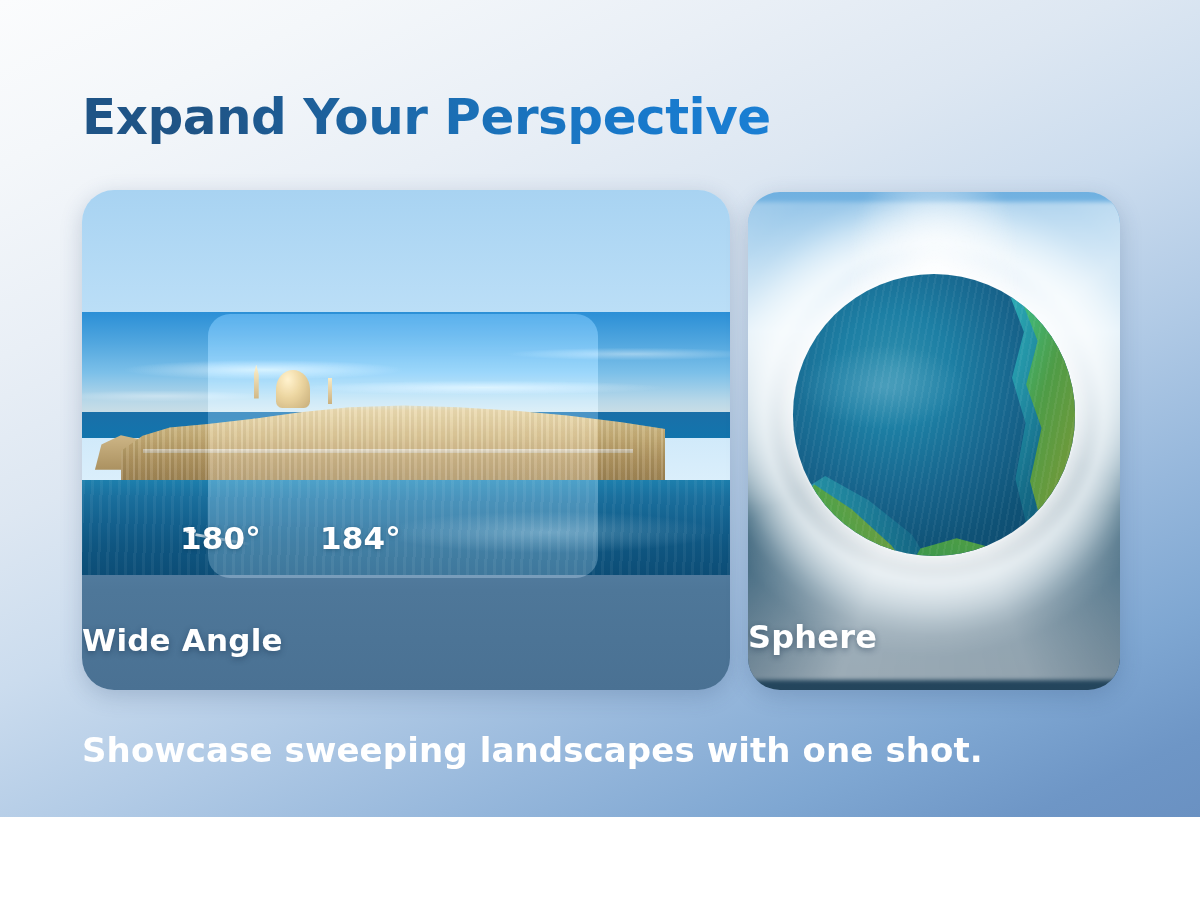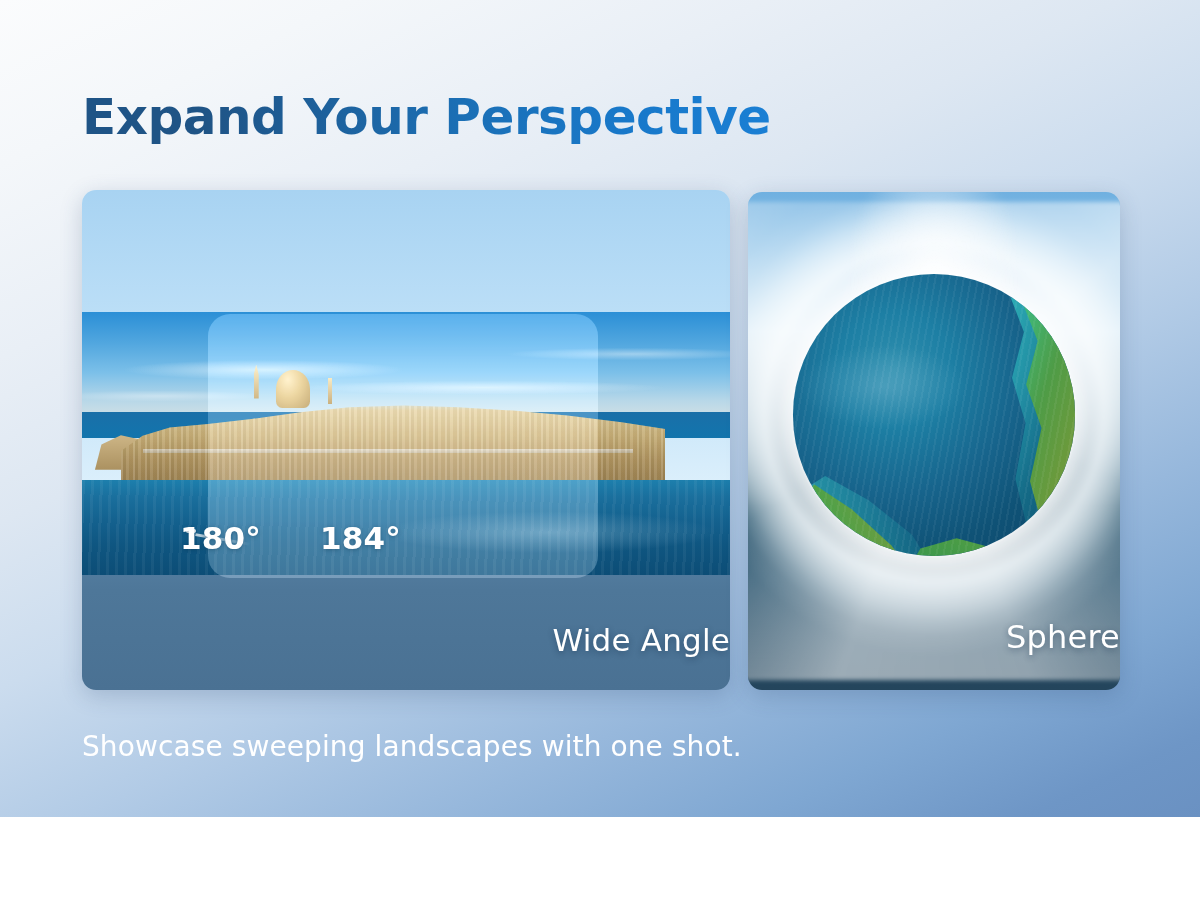--- a/index.html
+++ b/index.html
@@ -38,21 +38,21 @@
     background:linear-gradient(90deg,#1f5486 0%, #1f5486 18%, #1b6fb5 55%, #1878c9 78%, #1a7fd4 100%);
     -webkit-background-clip:text;
     background-clip:text;
     color:transparent;
     -webkit-text-fill-color:transparent;
   }
 
   
   .card {
     position:absolute;
-    border-radius:14px;
+    border-radius:32px;
     overflow:hidden;
     box-shadow:0 6px 22px rgba(40,70,110,0.22);
   }
 
   #card-wide  { left:82px;  top:190px; width:648px; height:500px; }
   #card-sphere{ left:748px; top:192px; width:372px; height:498px; }
 
   
   .wide-bg {
     position:absolute; inset:0;
@@ -163,23 +163,23 @@
     font-weight:bold;
     letter-spacing:0.2px;
     text-shadow:0 1px 4px rgba(0,40,70,0.35);
   }
   #deg-180 { left:98px;  top:330px; }
   #deg-112 { left:238px; top:330px; }
 
   .card-label {
     position:absolute;
     width:100%;
-    text-align:right;
+    text-align:left;
     color:#ffffff;
-    font-weight:normal;
+    font-weight:bold;
     text-shadow:0 2px 6px rgba(20,45,70,0.45);
   }
   #label-wide   { bottom:32px; font-size:31px; letter-spacing:0.2px; }
   #label-sphere { bottom:34px; font-size:32px; letter-spacing:0.2px; }
 
   
   .sph-bg {
     position:absolute; inset:0;
     background:linear-gradient(180deg,
       #6fb0e0 0%, #8cc2e8 12%, #bcdcf0 28%, #1f4e68 63%, #234f6a 78%, #24455c 100%);
@@ -256,24 +256,25 @@
     width:40%; height:26%;
     background:linear-gradient(20deg,#2f9554 0%, #4c9c45 60%, #7d9343 100%);
     clip-path:polygon(0% 100%, 18% 52%, 50% 38%, 84% 52%, 100% 100%);
     filter:blur(.5px);
   }
 
   
   #caption {
     position:absolute;
     left:82px; top:730px;
-    font-size:28px;
+    font-size:34px;
     color:#ffffff;
     letter-spacing:0.1px;
     white-space:nowrap;
+    font-weight:bold;
   }
 </style>
 </head>
 <body>
 
 <div id="stage">
 
   <div id="title">Expand Your Perspective</div>
 
   <div class="card" id="card-wide">

